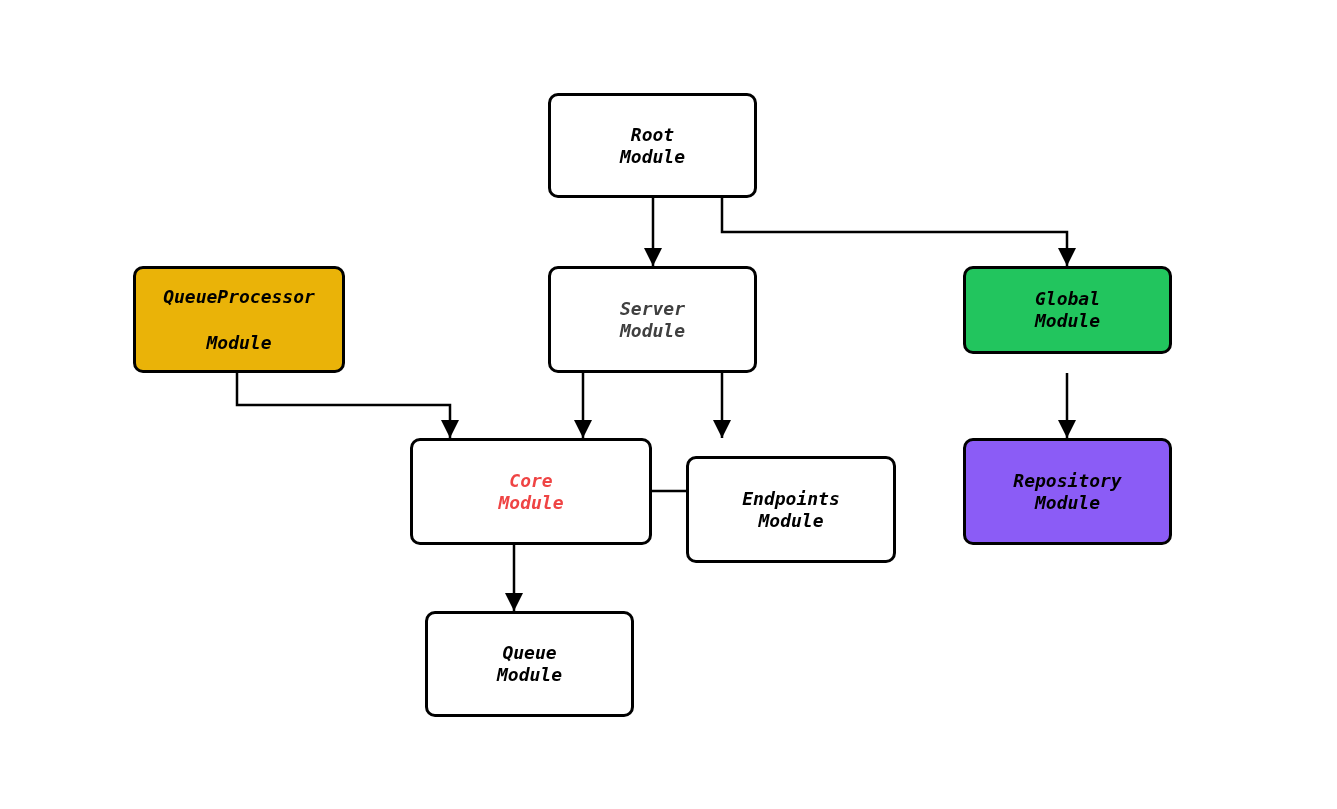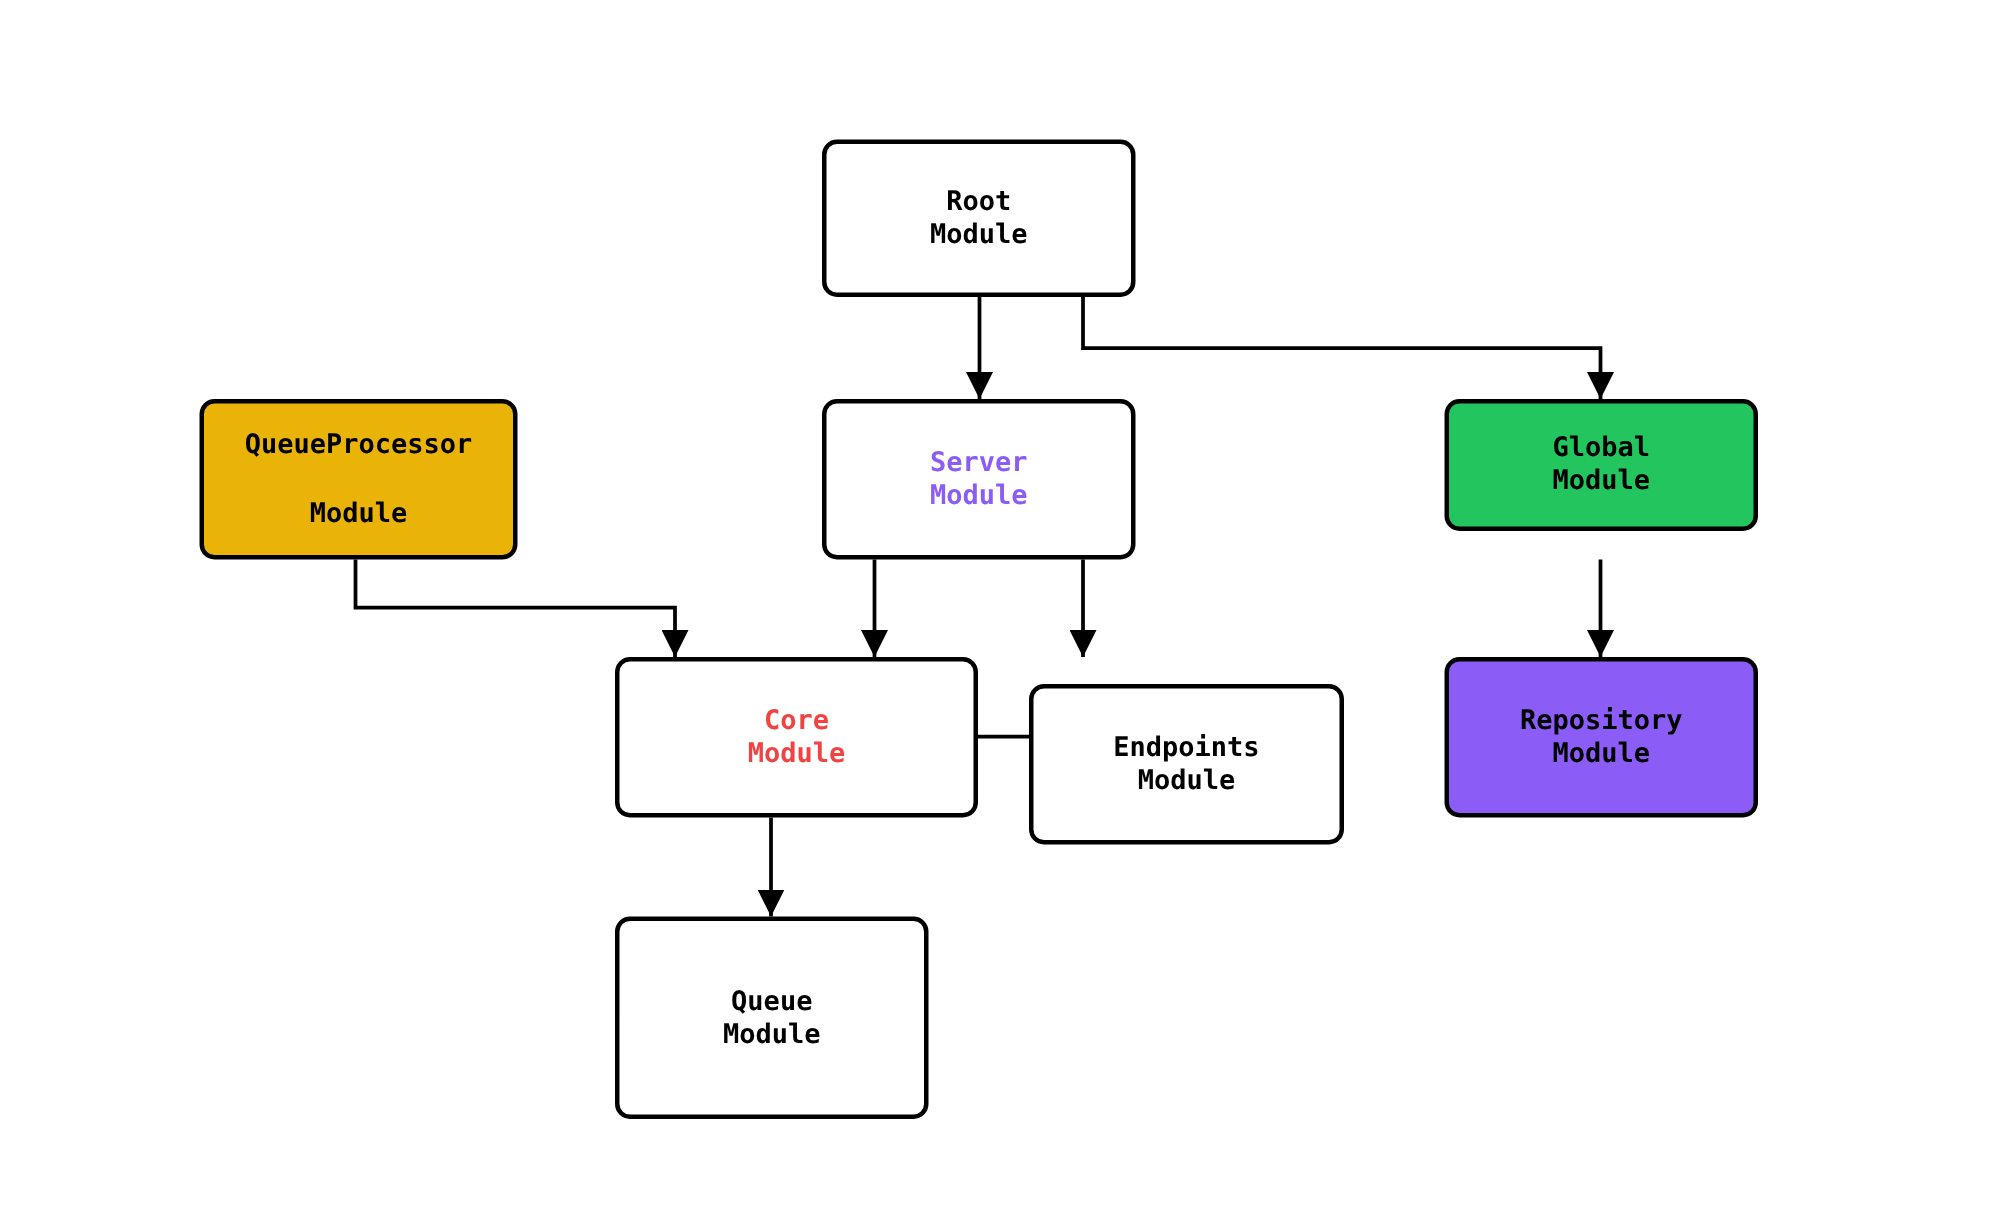--- a/index.html
+++ b/index.html
@@ -43,20 +43,21 @@
     justify-content: center;
     text-align: center;
     font-weight: bold;
     font-size: 18px;
     line-height: 22px;
     color: #000000;
   }
   .node-label-line {
     display: block;
     white-space: nowrap;
+    font-style: italic;
   }
 </style>
 </head>
 <body>
 
 <div id="diagram-canvas" style="background: rgb(255, 255, 255);">
   <svg id="edges-svg" viewBox="0 0 1337 809">
     <defs>
       <marker id="arrowhead" viewBox="0 0 10 10" refX="10" refY="5" markerWidth="18" markerHeight="18" markerUnits="userSpaceOnUse" orient="auto">
         <path d="M0,0 L10,5 L0,10 z" fill="#000000"></path>
@@ -75,38 +76,38 @@
   </svg>
   <div id="nodes-layer">
       <div class="node" style="left: 548px; top: 93px; width: 209px; height: 105px; background: rgb(255, 255, 255); border-color: rgb(0, 0, 0); color: rgb(0, 0, 0);">
         <span class="node-label-line">Root</span>
         <span class="node-label-line">Module</span>
       </div>
       <div class="node" style="left: 133px; top: 266px; width: 212px; height: 107px; background: #eab308; border-color: rgb(0, 0, 0); color: rgb(0, 0, 0); gap: 24px;">
         <span class="node-label-line">QueueProcessor</span>
         <span class="node-label-line">Module</span>
       </div>
-      <div class="node" style="left: 548px; top: 266px; width: 209px; height: 107px; background: rgb(255, 255, 255); border-color: rgb(0, 0, 0); color: #8b5cf6;">
+      <div class="node" style="left: 548px; top: 266px; width: 209px; height: 107px; background: rgb(255, 255, 255); border-color: rgb(0, 0, 0); color: #404040;">
         <span class="node-label-line">Server</span>
         <span class="node-label-line">Module</span>
       </div>
       <div class="node" style="left: 963px; top: 266px; width: 209px; height: 88px; background: #22c55e; border-color: rgb(0, 0, 0); color: rgb(0, 0, 0);">
         <span class="node-label-line">Global</span>
         <span class="node-label-line">Module</span>
       </div>
       <div class="node" style="left: 410px; top: 438px; width: 242px; height: 107px; background: rgb(255, 255, 255); border-color: rgb(0, 0, 0); color: #ef4444; text-align: center;">
         <span class="node-label-line">Core</span>
         <span class="node-label-line">Module</span>
       </div>
       <div class="node" style="left: 686px; top: 456px; width: 210px; height: 107px; background: rgb(255, 255, 255); border-color: rgb(0, 0, 0); color: rgb(0, 0, 0);">
         <span class="node-label-line">Endpoints</span>
         <span class="node-label-line">Module</span>
       </div>
       <div class="node" style="left: 963px; top: 438px; width: 209px; height: 107px; background: #8b5cf6; border-color: rgb(0, 0, 0); color: rgb(0, 0, 0);">
         <span class="node-label-line">Repository</span>
         <span class="node-label-line">Module</span>
       </div>
-      <div class="node" style="left: 410px; top: 611px; width: 209px; height: 135px; background: rgb(255, 255, 255); border-color: rgb(0, 0, 0); color: rgb(0, 0, 0);">
+      <div class="node" style="left: 425px; top: 611px; width: 209px; height: 106px; background: rgb(255, 255, 255); border-color: rgb(0, 0, 0); color: rgb(0, 0, 0);">
         <span class="node-label-line">Queue</span>
         <span class="node-label-line">Module</span>
       </div>
     </div>
 </div>
 
 </body></html>

